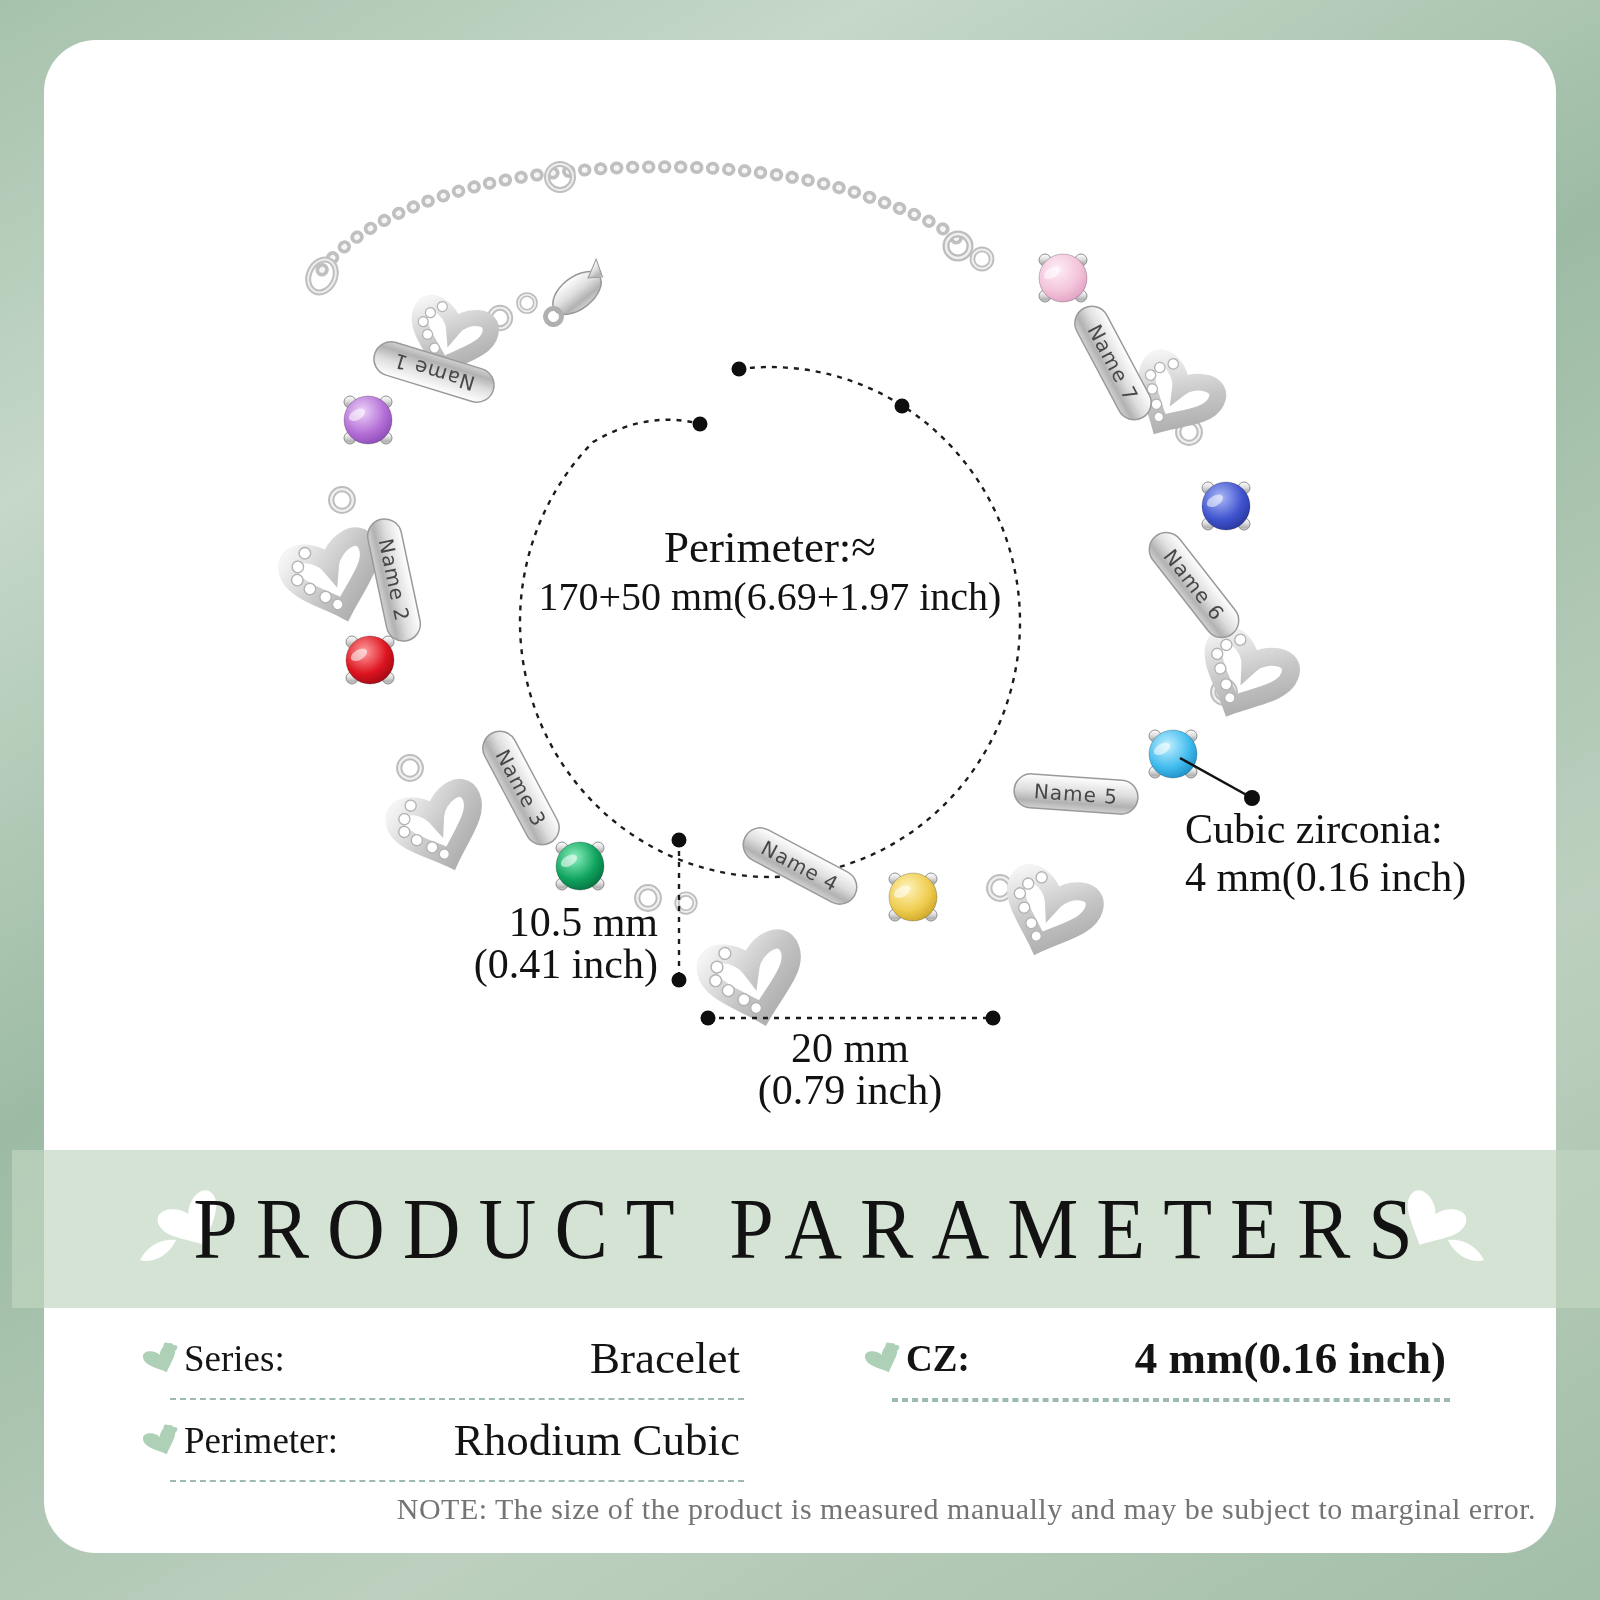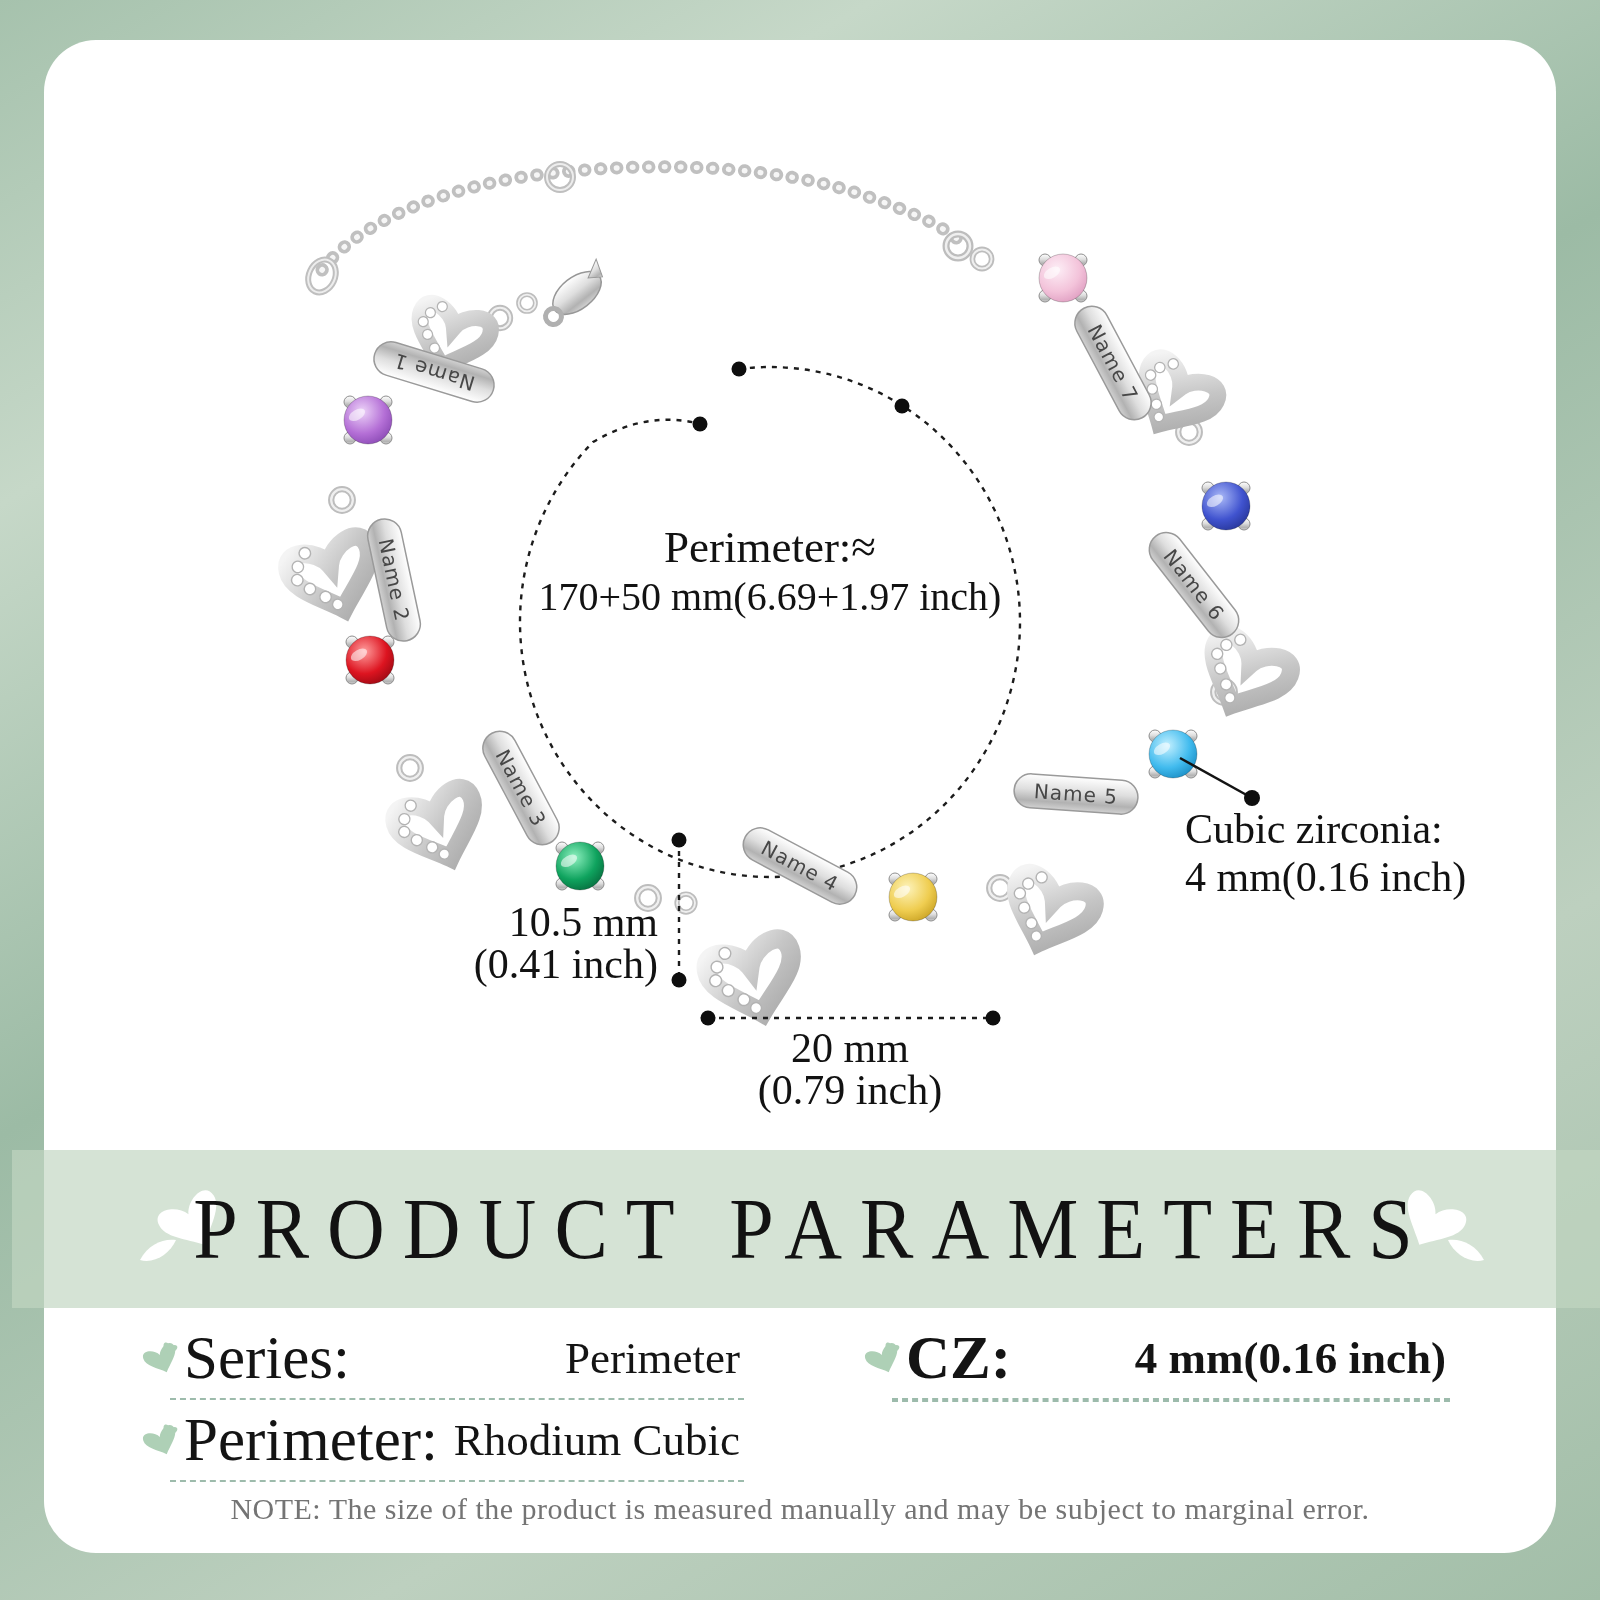--- a/index.html
+++ b/index.html
@@ -33,25 +33,25 @@
   }
   .band-heart{position:absolute;top:22px;}
   .band-heart.left{left:118px;}
   .band-heart.right{right:118px;transform:scaleX(-1);}
   
   .ptable{position:absolute;top:1318px;}
   .ptable.left{left:140px;width:616px;}
   .ptable.right{left:862px;width:600px;font-weight:bold;}
   .prow{height:80px;display:flex;align-items:center;}
   .bullet{width:44px;flex:0 0 44px;display:flex;align-items:center;}
-  .plabel{font-size:61px;color:#141414;}
+  .plabel{font-size:37px;color:#141414;}
   .pvalue{margin-left:auto;font-size:45px;color:#141414;padding-right:16px;}
   .pdivider{border-bottom:2px dashed #9dbbac;margin-left:30px;margin-right:12px;height:0;}
   .note{
-    position:absolute;left:64px;top:1492px;width:1472px;text-align:center;
+    position:absolute;left:64px;top:1492px;width:1472px;text-align:right;
     font-size:30px;color:#747474;letter-spacing:0.5px;
   }
 </style>
 </head>
 <body>
 
 <div class="card"></div>
 
 <svg width="1600" height="1600" viewBox="0 0 1600 1600" style="position:absolute;left:0;top:0;">
   <defs>
@@ -290,21 +290,21 @@
   <div class="prow">
     <span class="bullet">
       <svg width="40" height="40" viewBox="0 0 40 40">
           <g fill="#aed0b6">
         <path transform="translate(17,10) rotate(-22) scale(0.62)" d="M 0 12 C -5 0 -26 -7 -27 8 C -28 20 -12 30 0 42 C 12 30 28 20 27 8 C 26 -7 5 0 0 12 Z"></path>
         <path transform="translate(31,6) rotate(14) scale(0.26)" d="M 0 12 C -5 0 -26 -7 -27 8 C -28 20 -12 30 0 42 C 12 30 28 20 27 8 C 26 -7 5 0 0 12 Z"></path>
       </g>
         </svg>
     </span>
     <span class="plabel">Series:</span>
-    <span class="pvalue">Perimeter</span>
+    <span class="pvalue">Bracelet</span>
   </div>
   <div class="pdivider"></div>
   <div class="prow">
     <span class="bullet">
       <svg width="40" height="40" viewBox="0 0 40 40">
           <g fill="#aed0b6">
         <path transform="translate(17,10) rotate(-22) scale(0.62)" d="M 0 12 C -5 0 -26 -7 -27 8 C -28 20 -12 30 0 42 C 12 30 28 20 27 8 C 26 -7 5 0 0 12 Z"></path>
         <path transform="translate(31,6) rotate(14) scale(0.26)" d="M 0 12 C -5 0 -26 -7 -27 8 C -28 20 -12 30 0 42 C 12 30 28 20 27 8 C 26 -7 5 0 0 12 Z"></path>
       </g>
         </svg>

